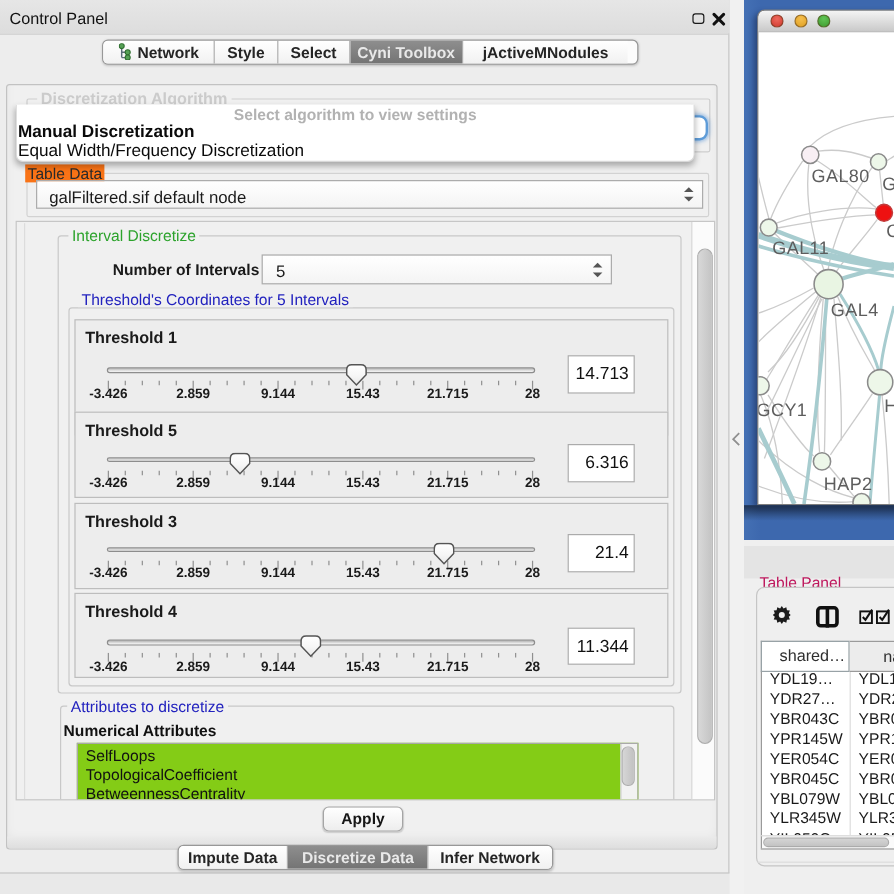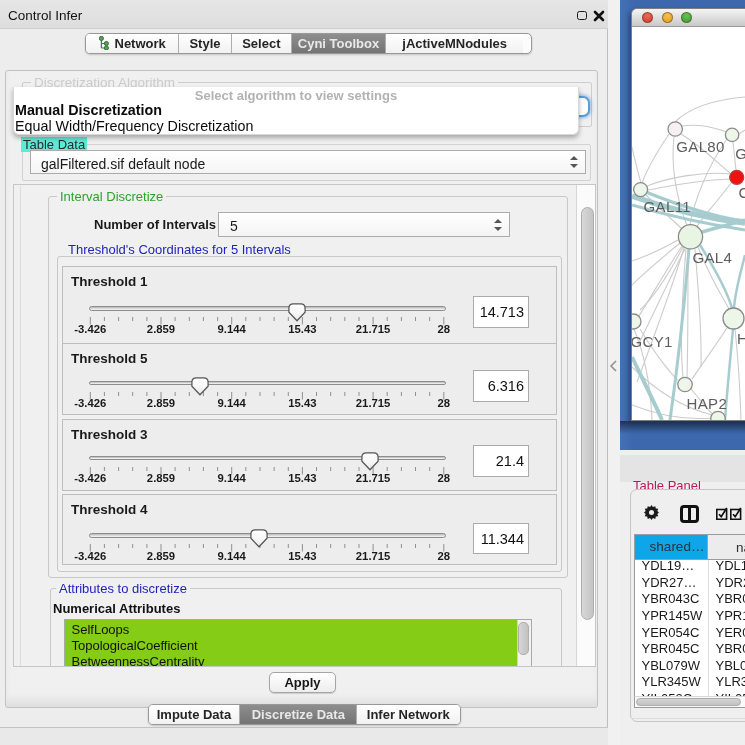--- a/index.html
+++ b/index.html
@@ -26,43 +26,43 @@
 <linearGradient id="thg" x1="0" y1="0" x2="0" y2="1">
 <stop offset="0" stop-color="#FFFFFF"></stop>
         <stop offset="0.55" stop-color="#F6F6F6"></stop>
         <stop offset="1" stop-color="#E8E8E8"></stop>
       </linearGradient>
 </defs>
   </svg>
 
 <div class="a" style="left:0;top:0;width:608px;height:728px;background:#EDEDED;border-right:1px solid #BDBDBD;border-bottom:1px solid #C4C4C4"></div>
 <div class="a" style="left:0;top:0;width:608px;height:29px;background:linear-gradient(#E6E6E6,#DDDDDD);border-bottom:1px solid #CFCFCF"></div>
-<div class="a" style="left:8px;top:8px;font-size:13.5px;color:#111">Control Infer</div>
+<div class="a" style="left:8px;top:8px;font-size:13.5px;color:#111">Control Panel</div>
 <div class="a" style="left:577px;top:11px;width:10px;height:9px;border:1.6px solid #1A1A1A;border-radius:2.5px"></div>
 <svg class="a" style="left:593px;top:10px" width="12" height="12" viewBox="0 0 12 12">
 <path d="M2 2 L10 10 M10 2 L2 10" stroke="#111" stroke-width="2.6" stroke-linecap="round"></path>
   </svg>
 <div class="seg" style="left:85px;top:32.5px;width:447px;height:21px">
 <div style="width:92.3px"><svg width="11" height="14" viewBox="0 0 11 14" style="margin-right:5px">
 <path d="M2.4 2.5 V12 M2.4 7.5 H7.2 M2.4 12 H7.2" stroke="#5A6B77" stroke-width="1.2" fill="none"></path>
 <circle cx="2.4" cy="2.4" r="2.1" fill="#55A055" stroke="#2E6E2E" stroke-width="0.9"></circle>
 <circle cx="7.4" cy="7.5" r="2.1" fill="#55A055" stroke="#2E6E2E" stroke-width="0.9"></circle>
 <circle cx="7.4" cy="12" r="2.1" fill="#55A055" stroke="#2E6E2E" stroke-width="0.9"></circle>
 </svg>Network</div>
 <div style="width:52.4px">Style</div>
 <div style="width:60.3px">Select</div>
 <div class="sel" style="width:94px">Cyni Toolbox</div>
 <div style="width:138.4px">jActiveMNodules</div>
 </div>
 <div class="a" style="left:5px;top:70px;width:593px;height:638px;background:#F0F0F0;border:1px solid #C2C2C2;border-radius:3px;box-shadow:inset 0 -9px 12px -6px rgba(0,0,0,0.13)"></div>
 <div class="a" style="left:22px;top:82px;width:570px;height:45px;border:1px solid #CDCDCD;border-radius:2px"></div>
-<div class="a" style="left:31px;top:75px;font-size:13.5px;font-weight:normal;color:#CBCBCB;background:#F0F0F0;padding:0 3px">Discretization Algorithm</div>
+<div class="a" style="left:31px;top:75px;font-size:13.5px;font-weight:bold;color:#CBCBCB;background:#F0F0F0;padding:0 3px">Discretization Algorithm</div>
 <div class="a" style="left:541px;top:95.5px;width:48.5px;height:21.5px;background:#FFF;border:2.5px solid #5E9CD8;border-radius:7px;box-shadow:0 0 3px 1.5px rgba(90,150,215,0.5)"></div>
 <div class="a" style="left:22px;top:144px;width:569px;height:37px;border:1px solid #D2D2D2;border-radius:2px"></div>
-<div class="a" style="left:21px;top:137px;font-size:13px;color:#2A2A2A;background:#5eead4;padding:0 2px">Table Data</div>
+<div class="a" style="left:21px;top:137px;font-size:13px;color:#2A2A2A;background:#f97316;padding:0 2px">Table Data</div>
 <div class="combo" style="left:30px;top:150px;width:556px;height:24px">
     <span style="position:absolute;left:10px;top:4.5px;font-size:14px">galFiltered.sif default node</span>
     <span class="arr">
       <i class="up"></i>
       <i class="dn"></i>
     </span>
   </div>
 <div class="a" style="left:13px;top:184px;width:583px;height:483px;border:1px solid #C6C6C6;background:#F0F0F0"></div>
 <div class="a" style="left:576px;top:185px;width:19px;height:481px;background:#FBFBFB;border-left:1px solid #D6D6D6"></div>
 <div class="a" style="left:581px;top:207px;width:12.5px;height:413px;background:linear-gradient(90deg,#D8D8D8,#C4C4C4);border:1px solid #ADADAD;border-radius:7px"></div>
@@ -253,21 +253,21 @@
 <div class="a" style="left:688px;top:504.6px;width:3px;height:18.4px;background:#111"></div>
 <svg class="a" style="left:716px;top:506.5px" width="12" height="13" viewBox="0 0 12 13">
 <rect x="0.8" y="2.5" width="9.8" height="9.8" fill="none" stroke="#111" stroke-width="1.6"></rect>
 <path d="M3 7.2 L5.2 9.6 L10.8 1" fill="none" stroke="#111" stroke-width="1.7"></path>
   </svg>
 <svg class="a" style="left:729.7px;top:506.5px" width="12" height="13" viewBox="0 0 12 13">
 <rect x="0.8" y="2.5" width="9.8" height="9.8" fill="none" stroke="#111" stroke-width="1.6"></rect>
 <path d="M3 7.2 L5.2 9.6 L10.8 1" fill="none" stroke="#111" stroke-width="1.7"></path>
   </svg>
 <div class="a" style="left:633.5px;top:534px;width:112px;height:25.5px;background:#ECECEC;border:1px solid #9A9A9A;border-right:none"></div>
-<div class="a" style="left:633.5px;top:534px;width:74px;height:25.5px;background:#0ea5e9;border:1px solid #98A2A6;text-align:center;font-size:13.5px;color:#2F2F2F;line-height:24px;padding-left:13px">shared…</div>
+<div class="a" style="left:633.5px;top:534px;width:74px;height:25.5px;background:#ffffff;border:1px solid #98A2A6;text-align:center;font-size:13.5px;color:#2F2F2F;line-height:24px;padding-left:13px">shared…</div>
 <div class="a" style="left:736px;top:540px;font-size:13.5px;color:#2F2F2F">na</div>
 <div class="a" style="left:633.5px;top:559.5px;width:112px;height:136.5px;background:#FFF;border-left:1px solid #9A9A9A;overflow:hidden">
 <div style="position:absolute;left:73.5px;top:0;width:1px;height:100%;background:#DDDDDD"></div>
 <div style="position:absolute;left:7px;top:-1.4px;font-size:13px;color:#1A1A1A;white-space:nowrap">YDL19…</div>
 <div style="position:absolute;left:81px;top:-1.4px;font-size:13px;color:#1A1A1A;white-space:nowrap">YDL194W</div>
 <div style="position:absolute;left:7px;top:15.2px;font-size:13px;color:#1A1A1A;white-space:nowrap">YDR27…</div>
 <div style="position:absolute;left:81px;top:15.2px;font-size:13px;color:#1A1A1A;white-space:nowrap">YDR277C</div>
 <div style="position:absolute;left:7px;top:31.8px;font-size:13px;color:#1A1A1A;white-space:nowrap">YBR043C</div>
 <div style="position:absolute;left:81px;top:31.8px;font-size:13px;color:#1A1A1A;white-space:nowrap">YBR043C</div>
 <div style="position:absolute;left:7px;top:48.4px;font-size:13px;color:#1A1A1A;white-space:nowrap">YPR145W</div>

